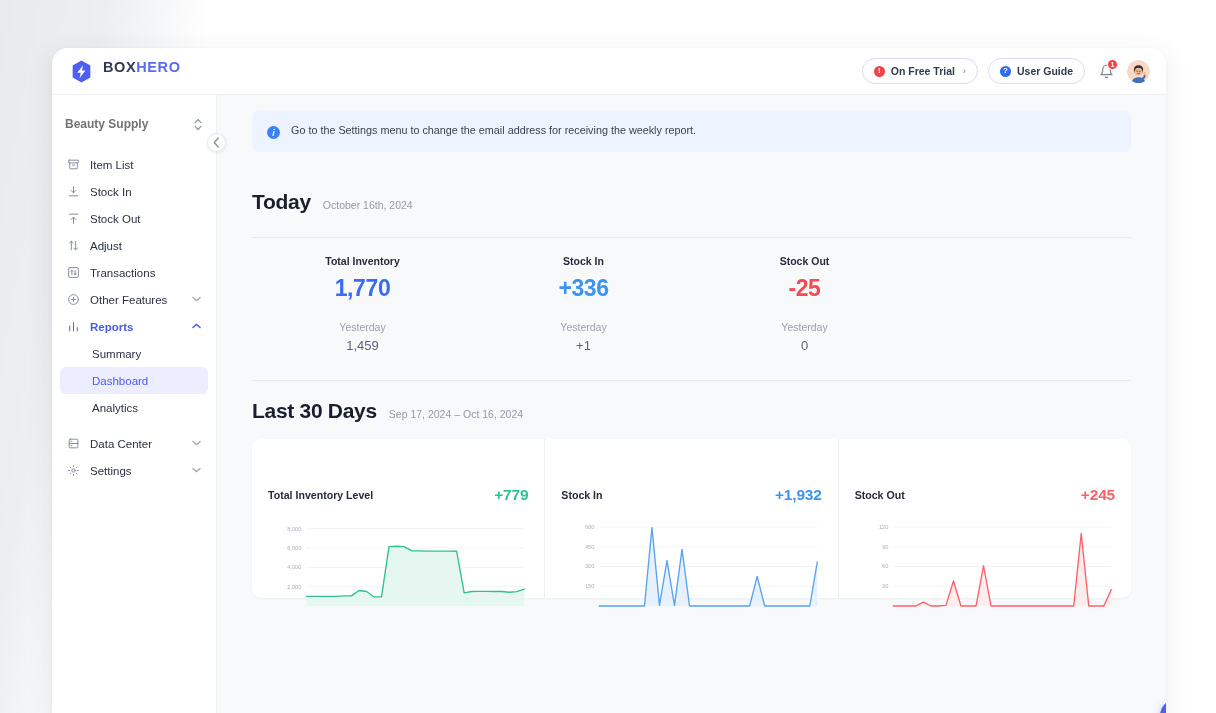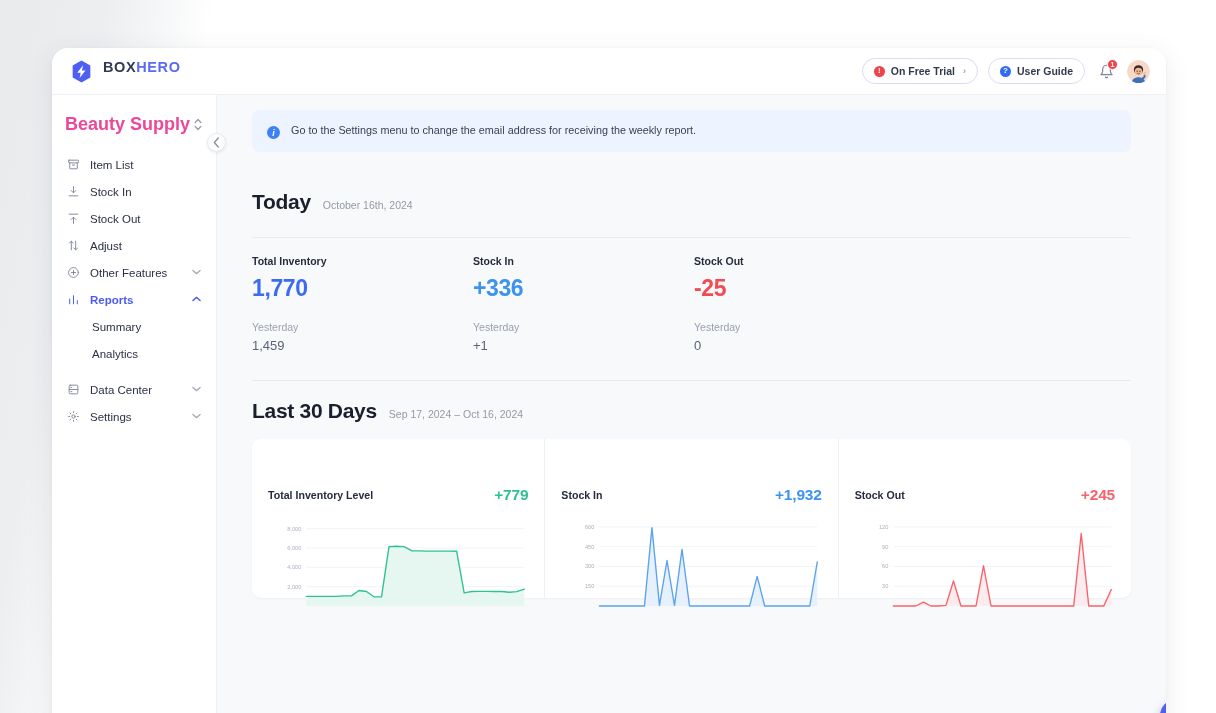--- a/index.html
+++ b/index.html
@@ -89,21 +89,21 @@
     width: 165px; height: 653px;
     background: #ffffff;
     border-right: 1px solid #eef0f3;
     padding-top: 6px;
   }
   .workspace {
     display: flex; align-items: center;
     height: 34px; margin: 6px 10px 10px 13px;
     cursor: pointer;
   }
-  .workspace-name { font-size: 18px; font-weight: 700; color: #ec4899; }
+  .workspace-name { font-size: 12px; font-weight: 700; color: #737373; }
   .workspace-caret { margin-left: auto; color: #98a0b3; font-size: 9px; line-height: 1;
                      display:flex; flex-direction:column; gap:1px; margin-right: 4px;}
   .nav { padding: 0 8px; }
   .nav-item {
     display: flex; align-items: center; gap: 10px;
     height: 27px; padding: 0 7px; margin-bottom: 0;
     border-radius: 6px; cursor: pointer;
     font-size: 11.5px; color: #2b3143;
   }
   .nav-item .ic { width: 13px; height: 13px; flex: 0 0 13px;
@@ -154,21 +154,21 @@
   }
   .banner-lines { font-size: 10.8px; color: #3a4154; line-height: 1.42; }
 
   .section-head { display: flex; align-items: baseline; gap: 12px; margin-top: 38px; }
   .section-title { font-size: 21px; font-weight: 700; color: #1a1f2e; letter-spacing: -.3px; }
   .section-sub { font-size: 10.5px; color: #9499a9; }
 
   .hr { height: 1px; background: #e9ebf0; margin-top: 23px; }
 
   .stats { display: flex; margin-top: 17px; }
-  .stat { width: 221px; }
+  .stat { width: 221px; text-align: center; }
   .stat-label { font-size: 10.5px; font-weight: 700; color: #262c3c; }
   .stat-value { font-size: 23px; font-weight: 700; margin-top: 8px; letter-spacing: -.4px; }
   .v-blue-dark { color: #3b6bf0; }
   .v-blue { color: #3d93f0; }
   .v-red { color: #f44b52; }
   .stat-sub-label { font-size: 10.5px; color: #9a9fb0; margin-top: 19px; }
   .stat-sub-value { font-size: 13px; color: #5c6375; margin-top: 5px; }
 
   
   .cards {
@@ -303,20 +303,32 @@
             <svg width="13" height="13" viewBox="0 0 24 24" fill="none" stroke="currentColor" stroke-width="1.7" stroke-linecap="round" stroke-linejoin="round">
               <path d="M8 20V4"></path>
                 <path d="M4.5 7.5 8 4l3.5 3.5"></path>
                 <path d="M16 4v16"></path>
                 <path d="M12.5 16.5 16 20l3.5-3.5"></path>
             </svg>
           </span>
           <span>Adjust</span>
         </div>
 
+        <div class="nav-item">
+          <span class="ic">
+            <svg width="13" height="13" viewBox="0 0 24 24" fill="none" stroke="currentColor" stroke-width="1.7" stroke-linecap="round" stroke-linejoin="round">
+              <rect x="3" y="3" width="18" height="18" rx="2.5"></rect>
+                <path d="M9 8v8"></path>
+                <path d="M7 10l2-2 2 2"></path>
+                <path d="M15 16V8"></path>
+                <path d="M13 14l2 2 2-2"></path>
+            </svg>
+          </span>
+          <span>Transactions</span>
+        </div>
 
 
 
         <div class="nav-item">
           <span class="ic">
             <svg width="13" height="13" viewBox="0 0 24 24" fill="none" stroke="currentColor" stroke-width="1.7" stroke-linecap="round" stroke-linejoin="round">
               <circle cx="12" cy="12" r="9"></circle>
                 <path d="M12 8v8"></path>
                 <path d="M8 12h8"></path>
             </svg>
@@ -340,20 +352,23 @@
           <span>Reports</span>
           <span class="nav-chev">
             <svg width="9" height="6" viewBox="0 0 10 6" fill="none" stroke="#4a5bf0" stroke-width="1.5" stroke-linecap="round" stroke-linejoin="round">
                 <path d="M1 4.7 5 1.2 9 4.7"></path>
               </svg>
           </span>
         </div>
 
         <div class="sub-item">
           <span>Summary</span>
+        </div>
+        <div class="sub-item selected">
+          <span>Dashboard</span>
         </div>
         <div class="sub-item">
           <span>Analytics</span>
         </div>
 
         <div class="nav-gap"></div>
 
         <div class="nav-item">
           <span class="ic">
             <svg width="13" height="13" viewBox="0 0 24 24" fill="none" stroke="currentColor" stroke-width="1.7" stroke-linecap="round" stroke-linejoin="round">

